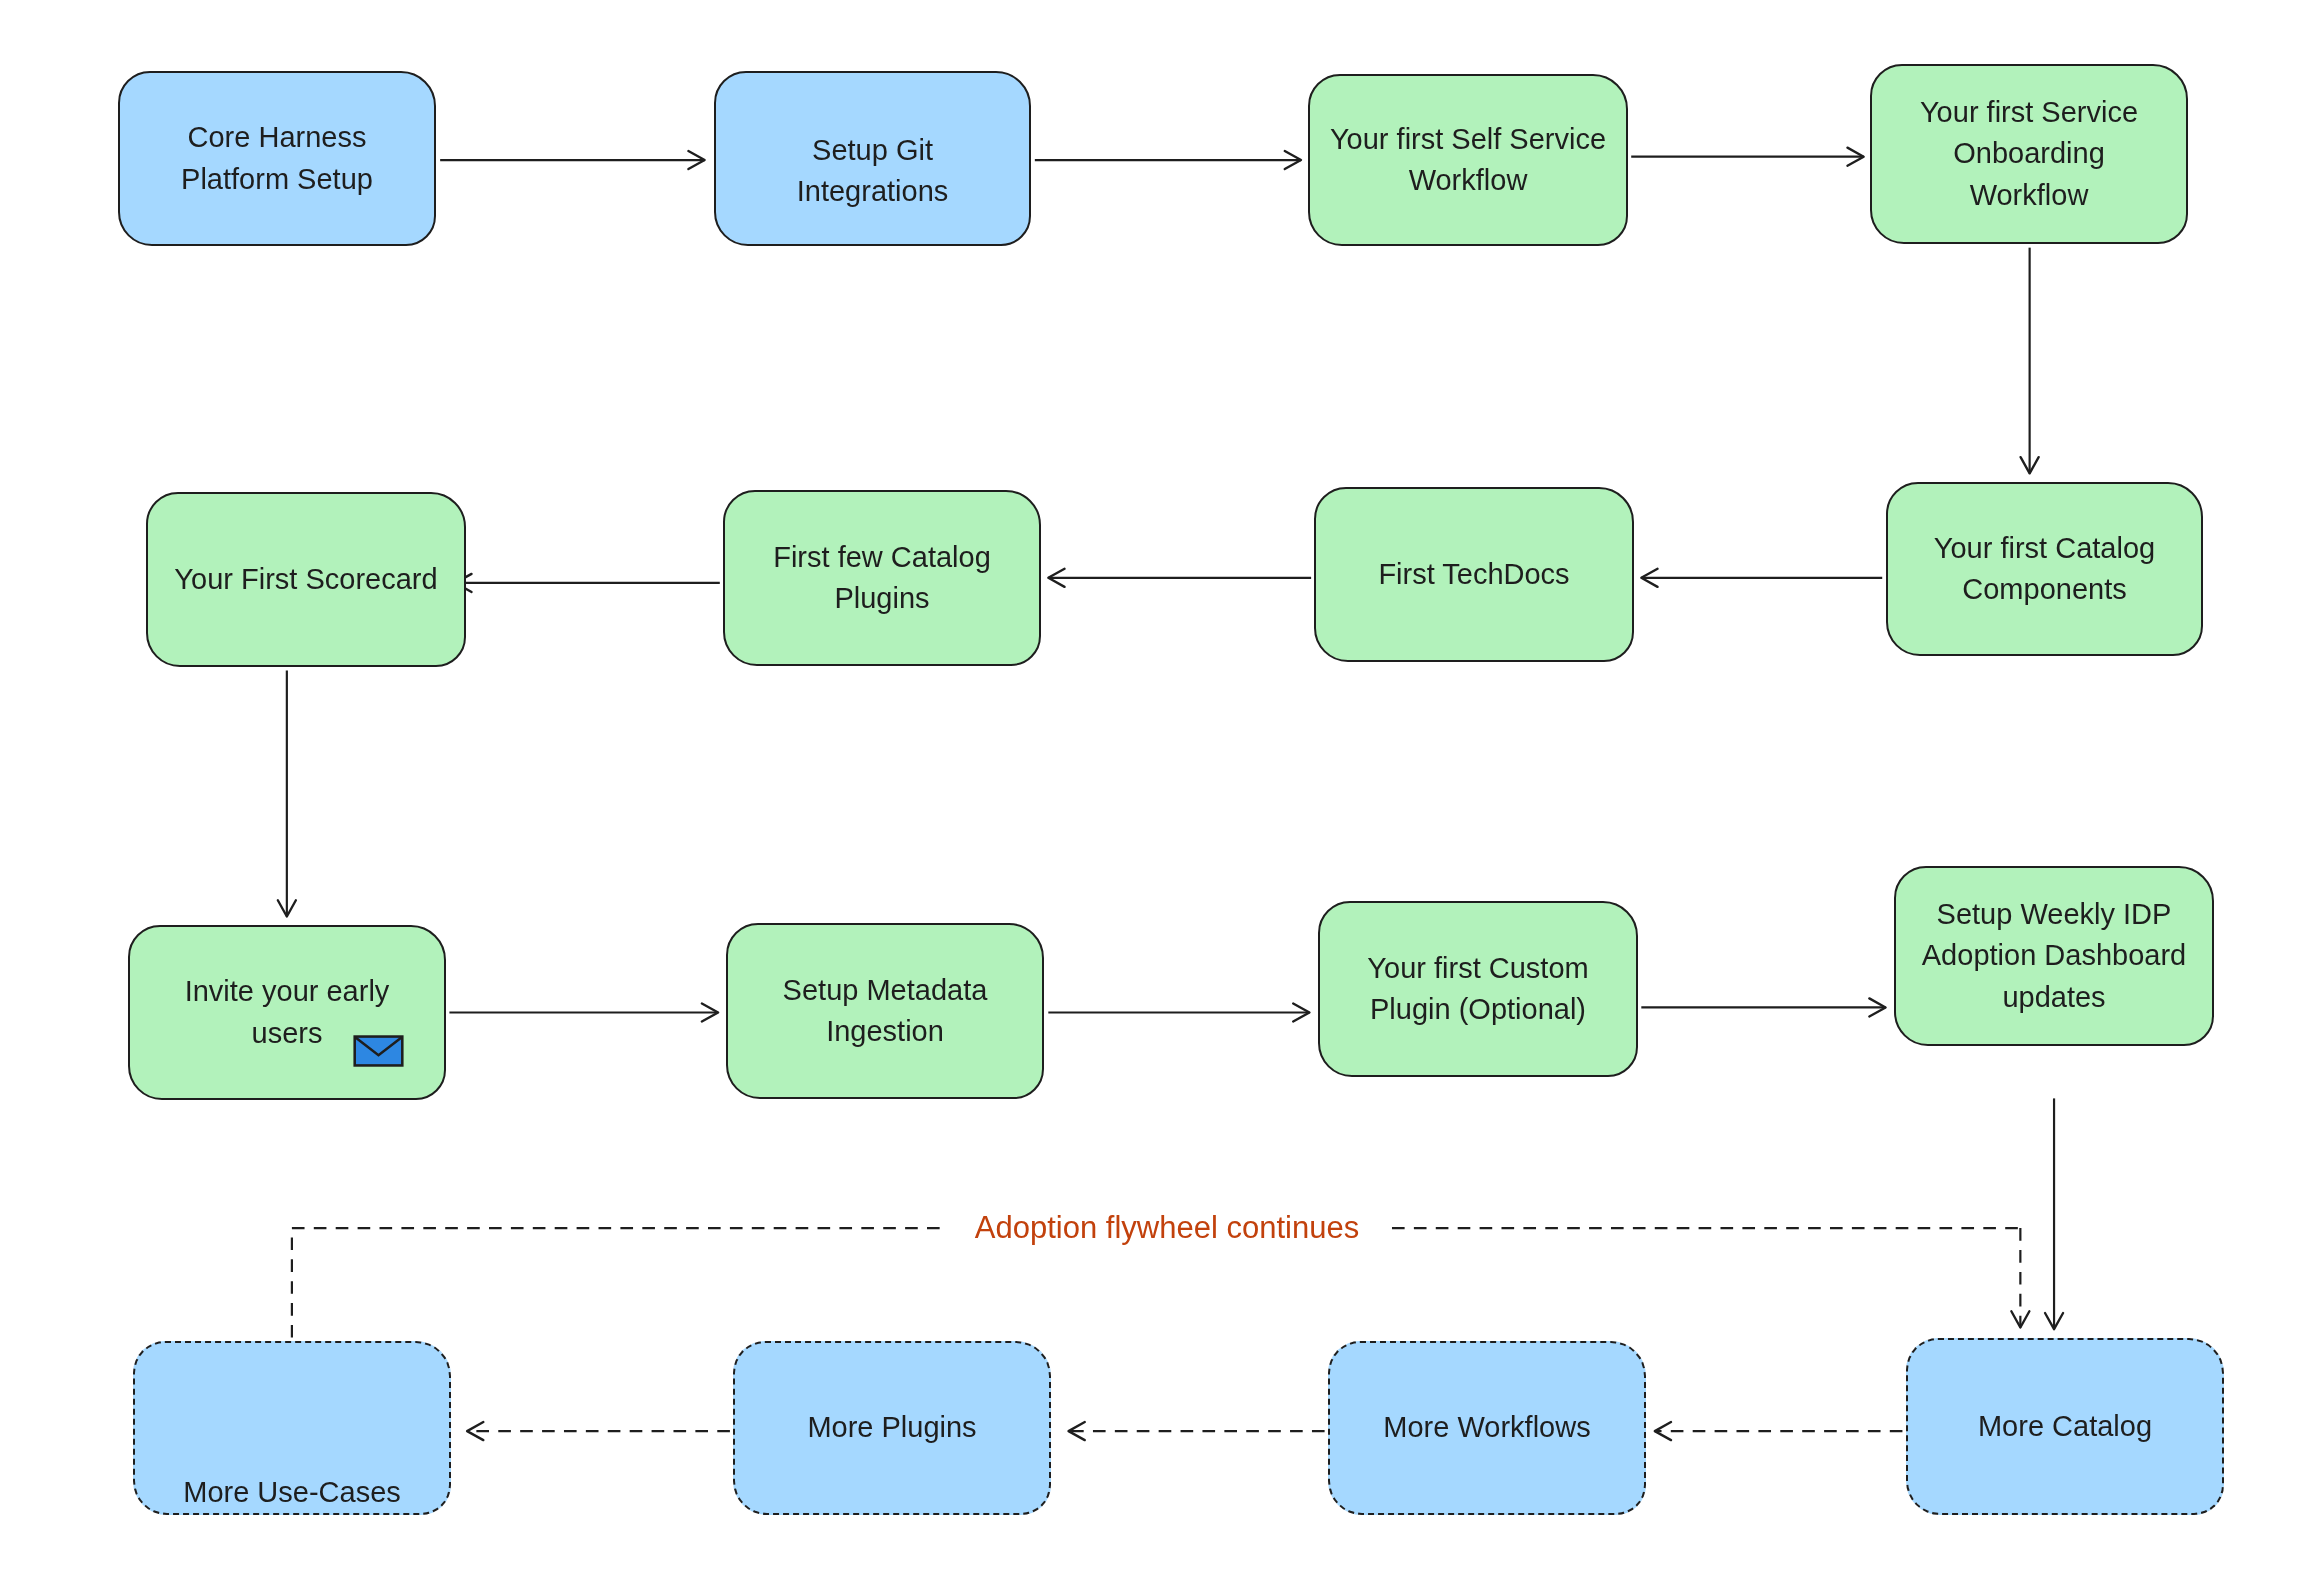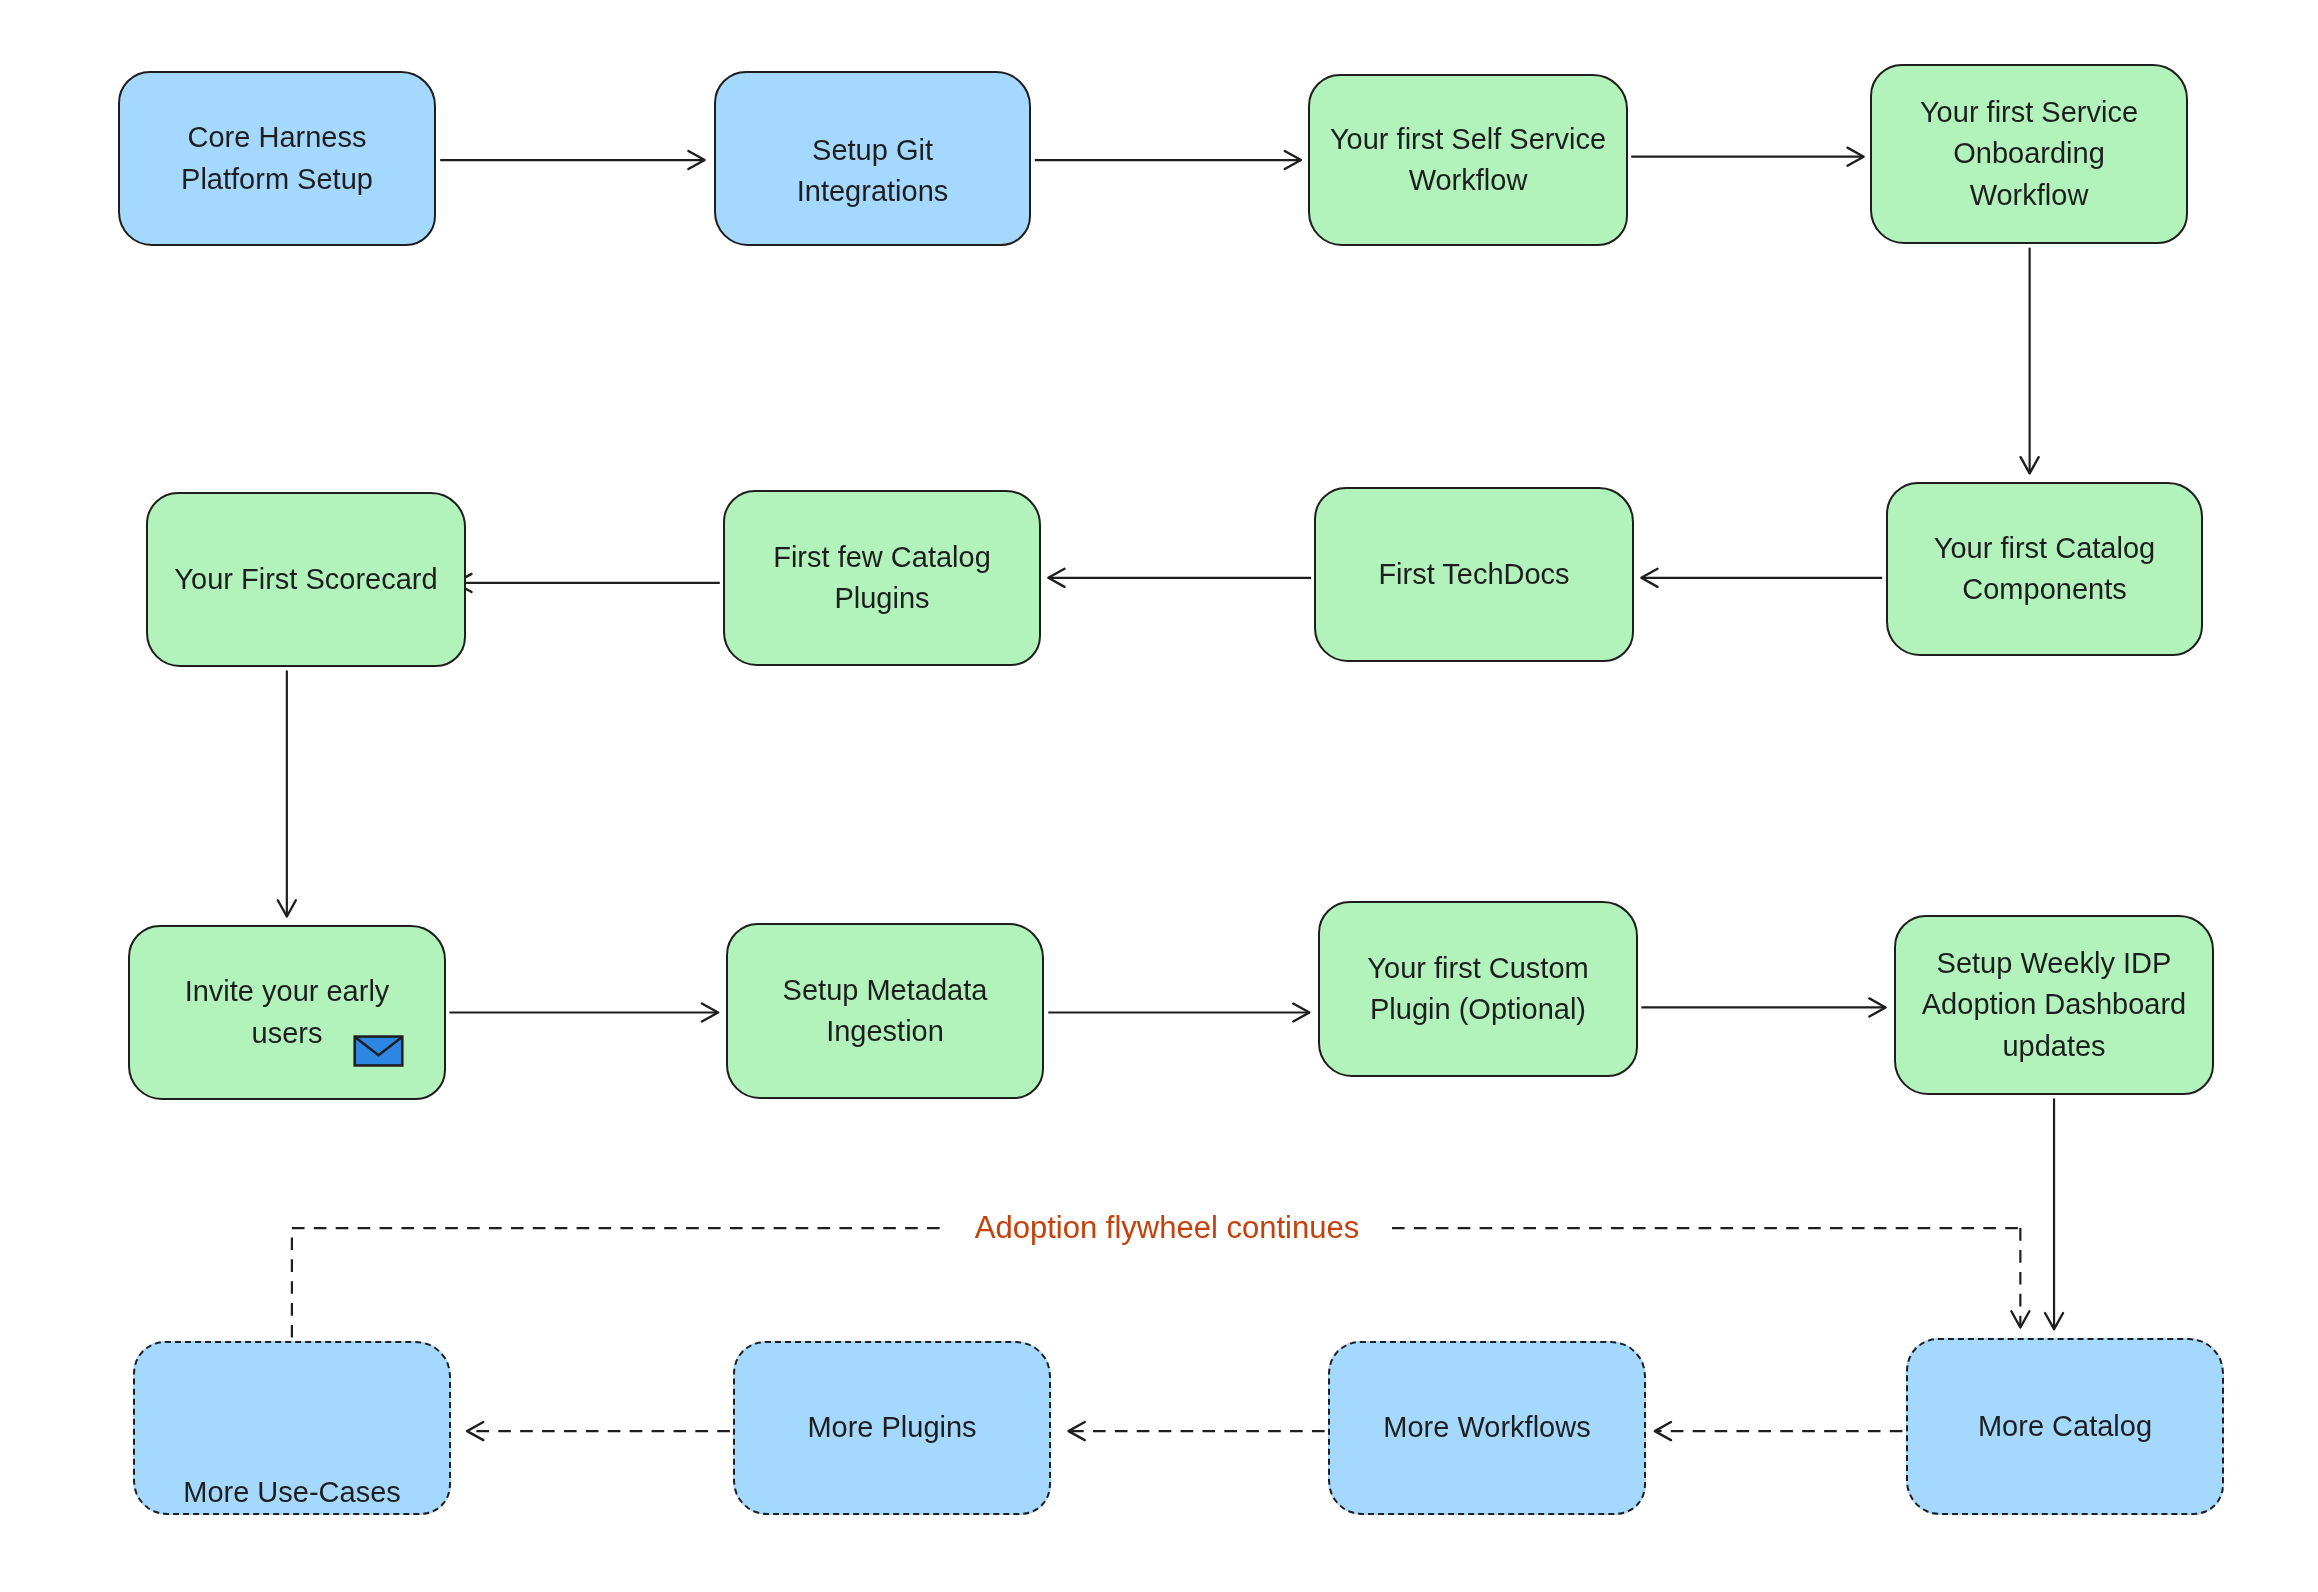--- a/index.html
+++ b/index.html
@@ -108,21 +108,21 @@
       <rect class="env-body" x="2" y="3" width="56" height="34" stroke="#1e1e1e" stroke-width="3" fill="#2d87e2"></rect>
       <polyline points="3,4 30,25 57,4" fill="none" stroke="#1e1e1e" stroke-width="3"></polyline>
     </svg>
   </div>
   <div class="node" style="left: 726px; top: 923px; width: 318px; height: 176px; background: rgb(178, 242, 187);">
     <span class="lbl" style="max-width:217px;">Setup Metadata Ingestion</span>
   </div>
   <div class="node" style="left: 1318px; top: 901px; width: 320px; height: 176px; background: rgb(178, 242, 187);">
     <span class="lbl" style="max-width:254px;">Your first Custom Plugin (Optional)</span>
   </div>
-  <div class="node" style="left: 1894px; top: 915px; width: 320px; height: 180px; background: rgb(178, 242, 187);">
+  <div class="node" style="left: 1894px; top: 866px; width: 320px; height: 180px; background: rgb(178, 242, 187);">
     <span class="lbl" style="max-width:271px;">Setup Weekly IDP Adoption Dashboard updates</span>
   </div>
 
   <div class="flywheel-label" style="left:1167px;top:1228px;">Adoption flywheel continues</div>
 
   <div class="node dashed" style="left: 133px; top: 1341px; width: 318px; height: 174px; background: rgb(165, 216, 255); align-items: flex-end;">
     <span class="lbl" style="max-width:286px;">More Use-Cases</span>
   </div>
   <div class="node dashed" style="left: 733px; top: 1341px; width: 318px; height: 174px; background: rgb(165, 216, 255);">
     <span class="lbl" style="max-width:286px;">More Plugins</span>

